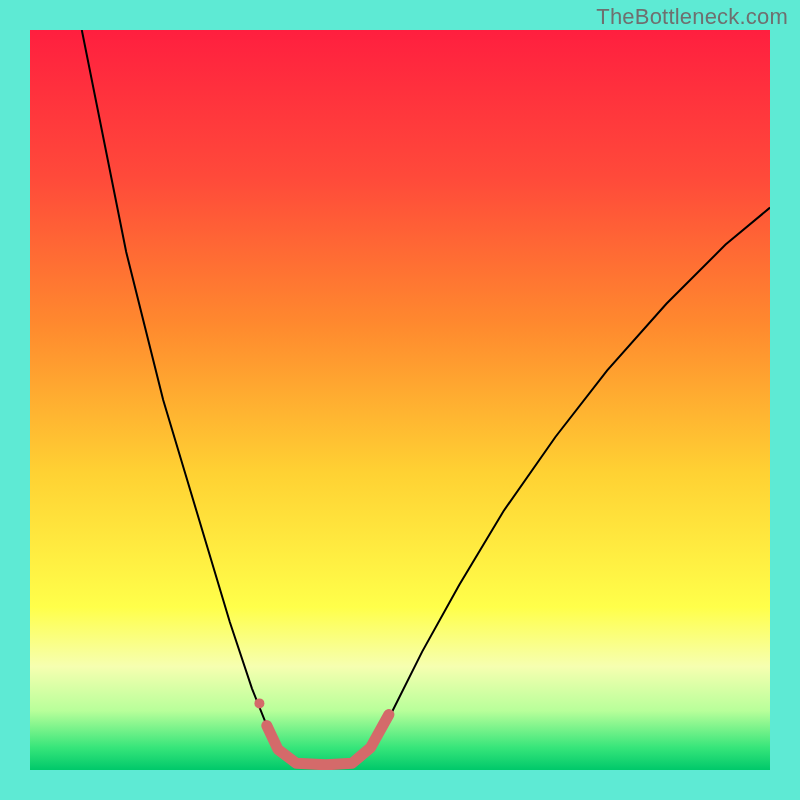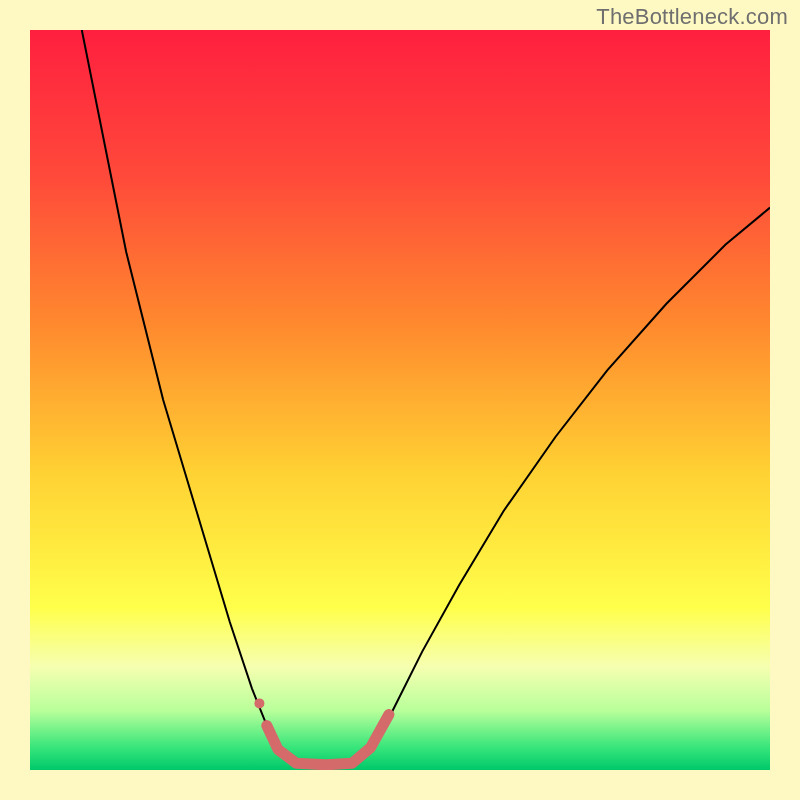--- a/index.html
+++ b/index.html
@@ -10,21 +10,21 @@
     background: #000;
     overflow: hidden;
     font-family: Arial, Helvetica, sans-serif;
   }
   .frame {
     position: absolute;
     left: 0;
     top: 0;
     width: 800px;
     height: 800px;
-    background: #fef9c3;
+    background: #5eead4;
   }
   .watermark {
     position: absolute;
     top: 4px;
     right: 12px;
     color: #6f6f6f;
     font-size: 22px;
     font-weight: 500;
     letter-spacing: 0.2px;
     z-index: 10;

